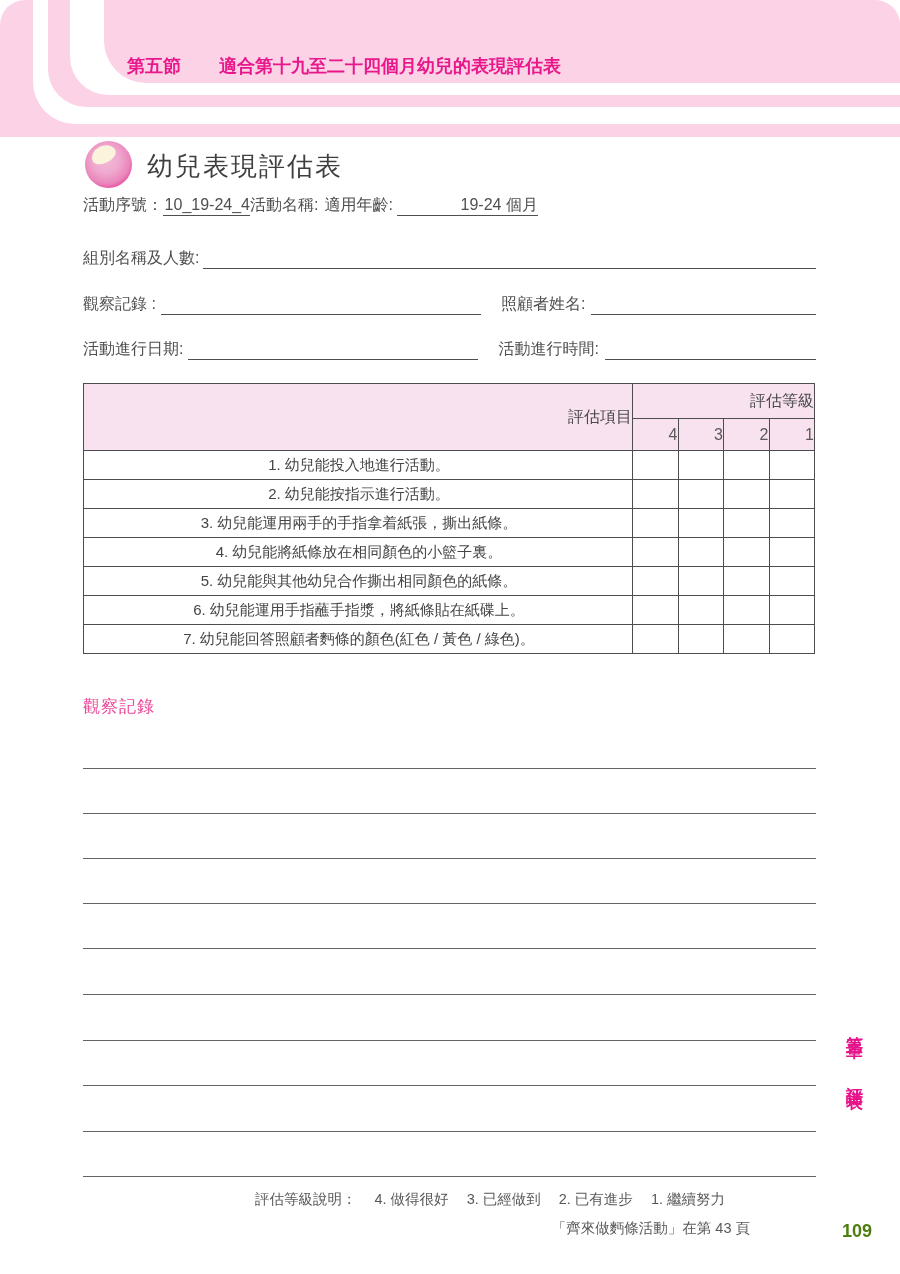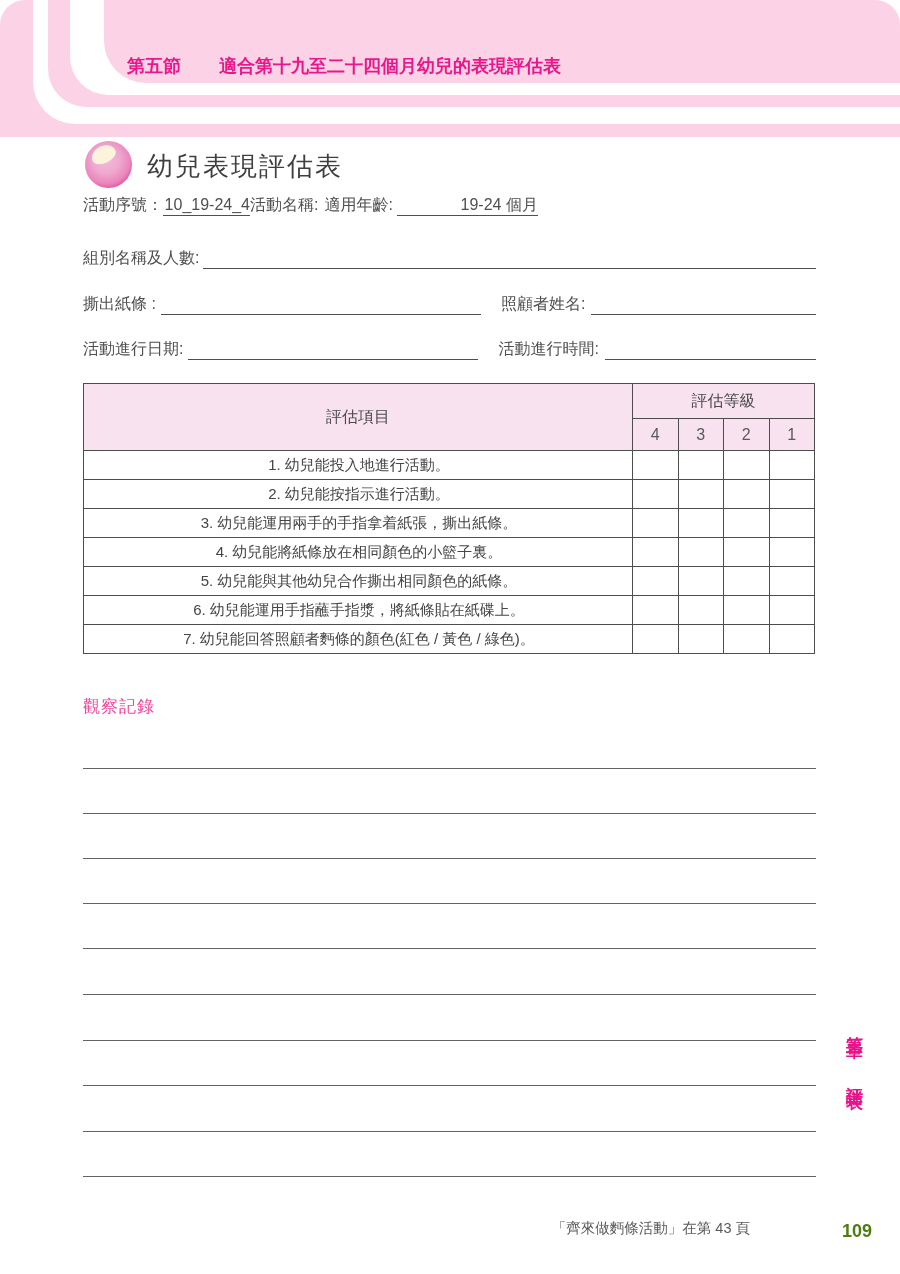--- a/index.html
+++ b/index.html
@@ -27,21 +27,21 @@
 
   
   .frow { position:absolute; left:83px; width:733px; display:flex; align-items:flex-end;
           font-size:16px; color:#4f4f4f; line-height:22px; white-space:nowrap; }
   .u { border-bottom:1.6px solid #4f4f4f; text-align:right; display:inline-block; height:22px; }
   .sp20 { width:20px; }
 
   
   .atable { position:absolute; left:83px; top:383px; width:731px; border-collapse:collapse; table-layout:fixed; }
   .atable th, .atable td { border:1.4px solid #4d4d4d; padding:0; }
-  .atable .hdr { background:#f8e2f0; color:#4a4a4a; font-weight:normal; text-align:center; }
+  .atable .hdr { background:#f8e2f0; color:#4a4a4a; font-weight:normal; text-align:right; }
   .atable .item-hdr { font-size:16px; }
   .atable .grade-hdr { font-size:16px; height:35px; }
   .atable .grade-num { font-size:16px; color:#5a5a5a; height:32px; background:#f8e2f0; }
   .atable td.item { font-size:15px; color:#454545; padding:4px 6px 4px 8px; height:29px; white-space:nowrap;text-align:center; }
   .atable td.blank { background:#ffffff; }
 
   .obs-label { position:absolute; left:83px; top:695px; font-size:17px; color:#ec4899; letter-spacing:1px; }
 
   .wline { position:absolute; left:83px; width:733px; border-top:1.5px solid #636363; height:0; }
 
@@ -82,21 +82,21 @@
     <span style="margin-left:6px;">適用年齡:</span>
     <span class="u" style="width:141px; margin-left:4px;">19-24 個月</span>
   </div>
 
   <div class="frow" style="top:247px;">
     <span>組別名稱及人數:</span>
     <span class="u" style="flex:1; margin-left:4px;"></span>
   </div>
 
   <div class="frow" style="top:293px;">
-    <span>撕出紙條 :</span>
+    <span>觀察記錄 :</span>
     <span class="u" style="width:320px; margin-left:5px;"></span>
     <span class="sp20"></span>
     <span>照顧者姓名:</span>
     <span class="u" style="flex:1; margin-left:6px;"></span>
   </div>
 
   <div class="frow" style="top:338px;">
     <span>活動進行日期:</span>
     <span class="u" style="width:290px; margin-left:5px;"></span>
     <span class="sp20"></span>
@@ -185,16 +185,23 @@
   <div class="wline" style="top:1040px;"></div>
   <div class="wline" style="top:1085px;"></div>
   <div class="wline" style="top:1131px;"></div>
   <div class="wline" style="top:1176px;"></div>
 
   <div class="side-tab">
     <span>第三章</span>
     <span class="gap">評估表</span>
   </div>
 
+  <div class="legend">
+    <span>評估等級說明：</span>
+    <span>4. 做得很好</span>
+    <span>3. 已經做到</span>
+    <span>2. 已有進步</span>
+    <span>1. 繼續努力</span>
+  </div>
   <div class="reference">「齊來做麪條活動」在第 43 頁</div>
   <div class="pagenum">109</div>
 
 </div>
 
 </body></html>

